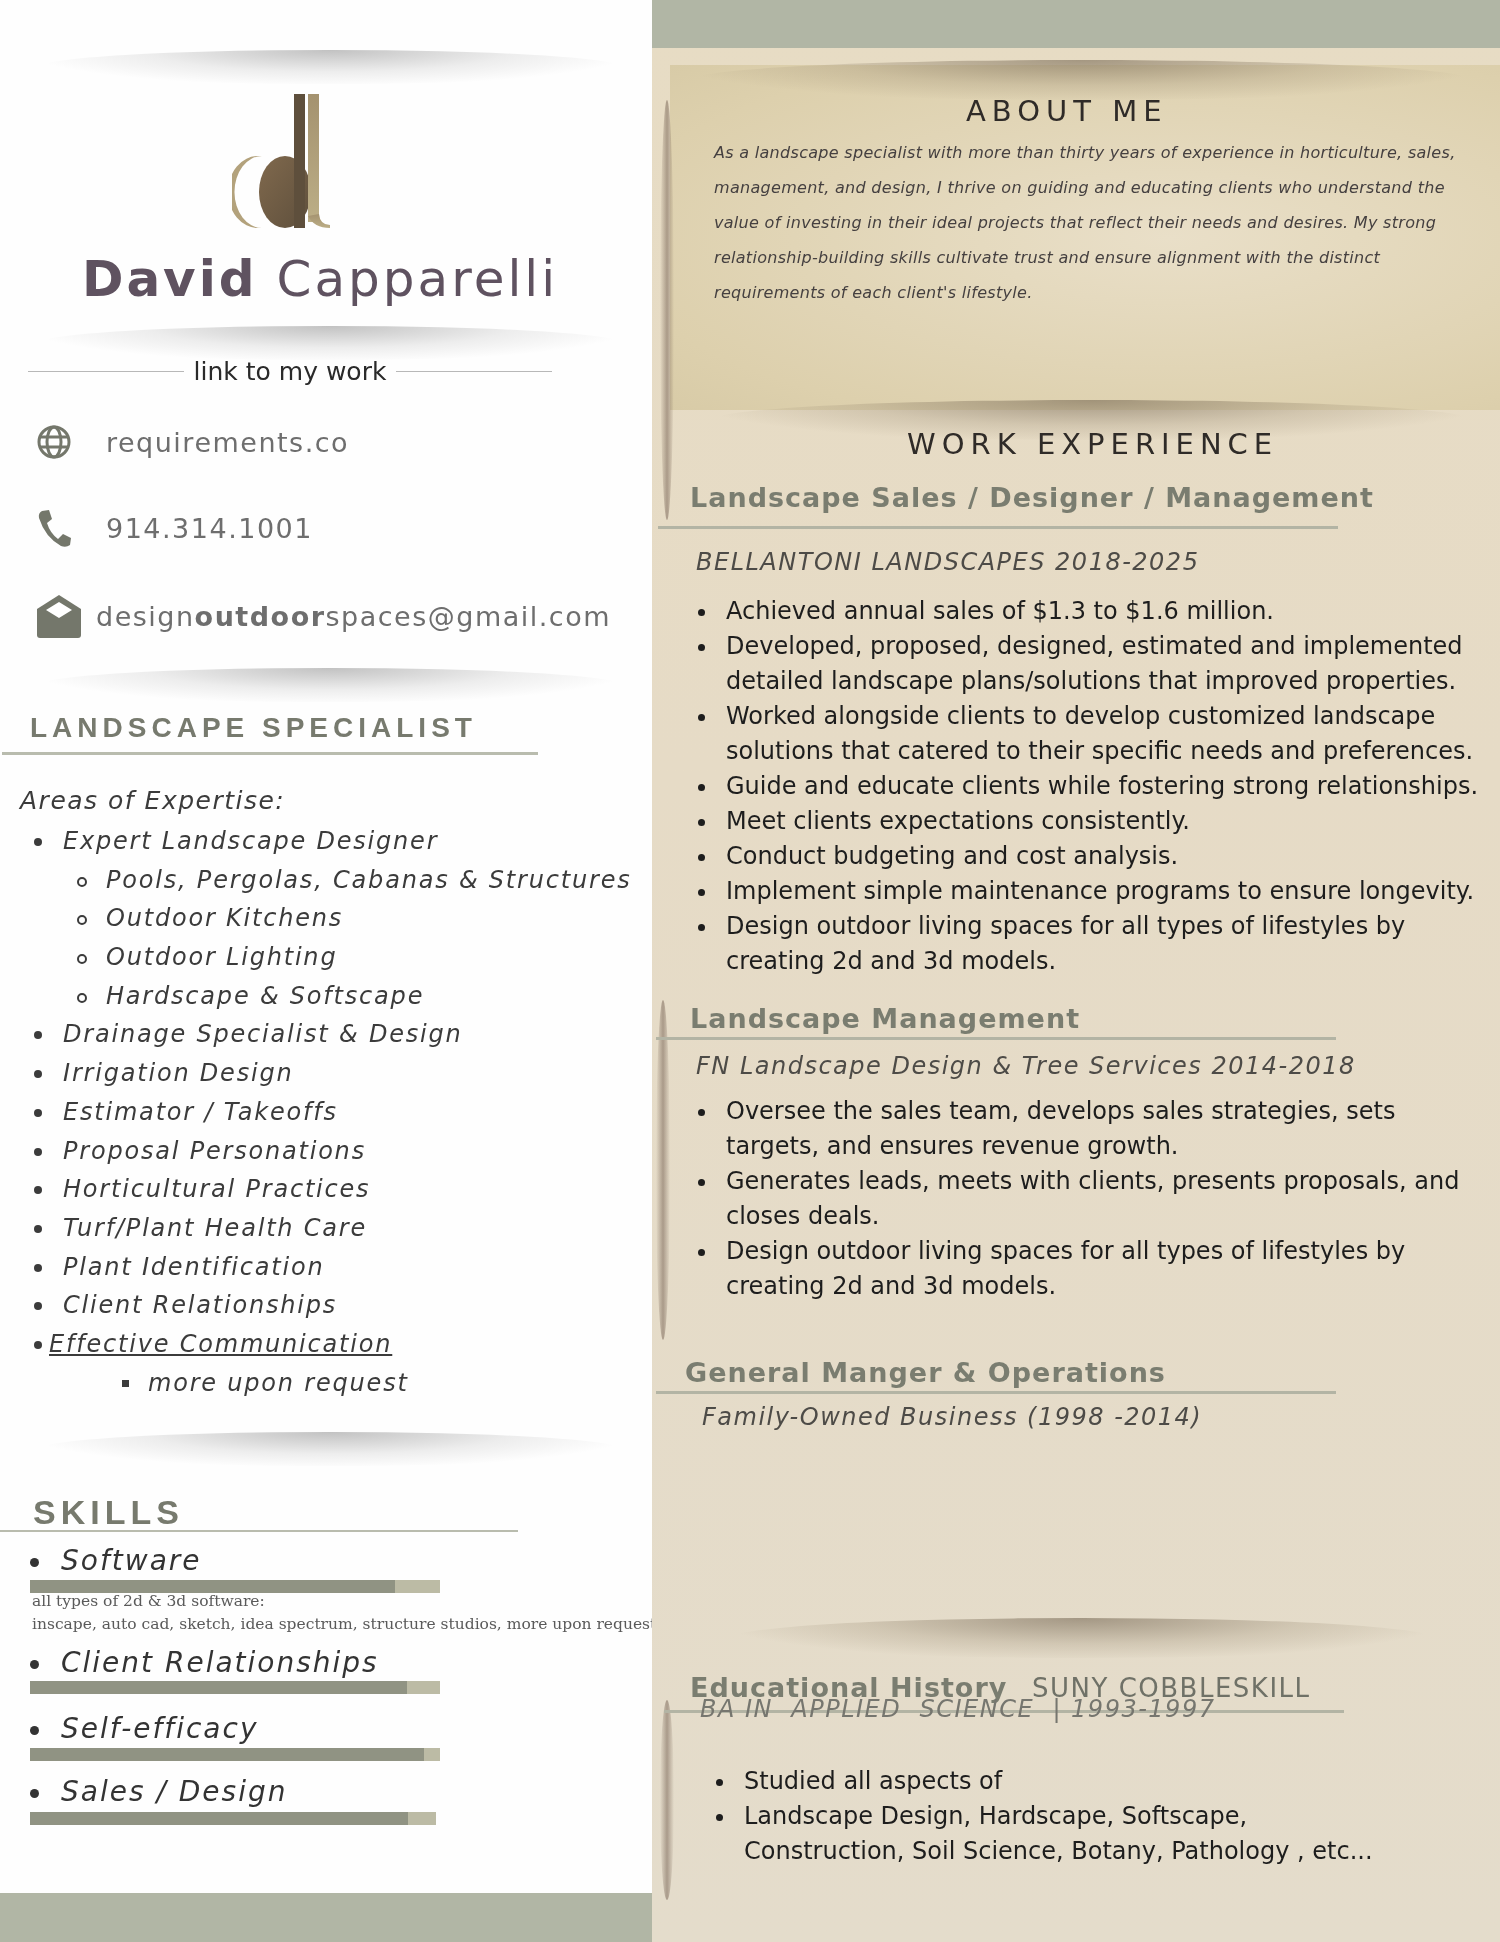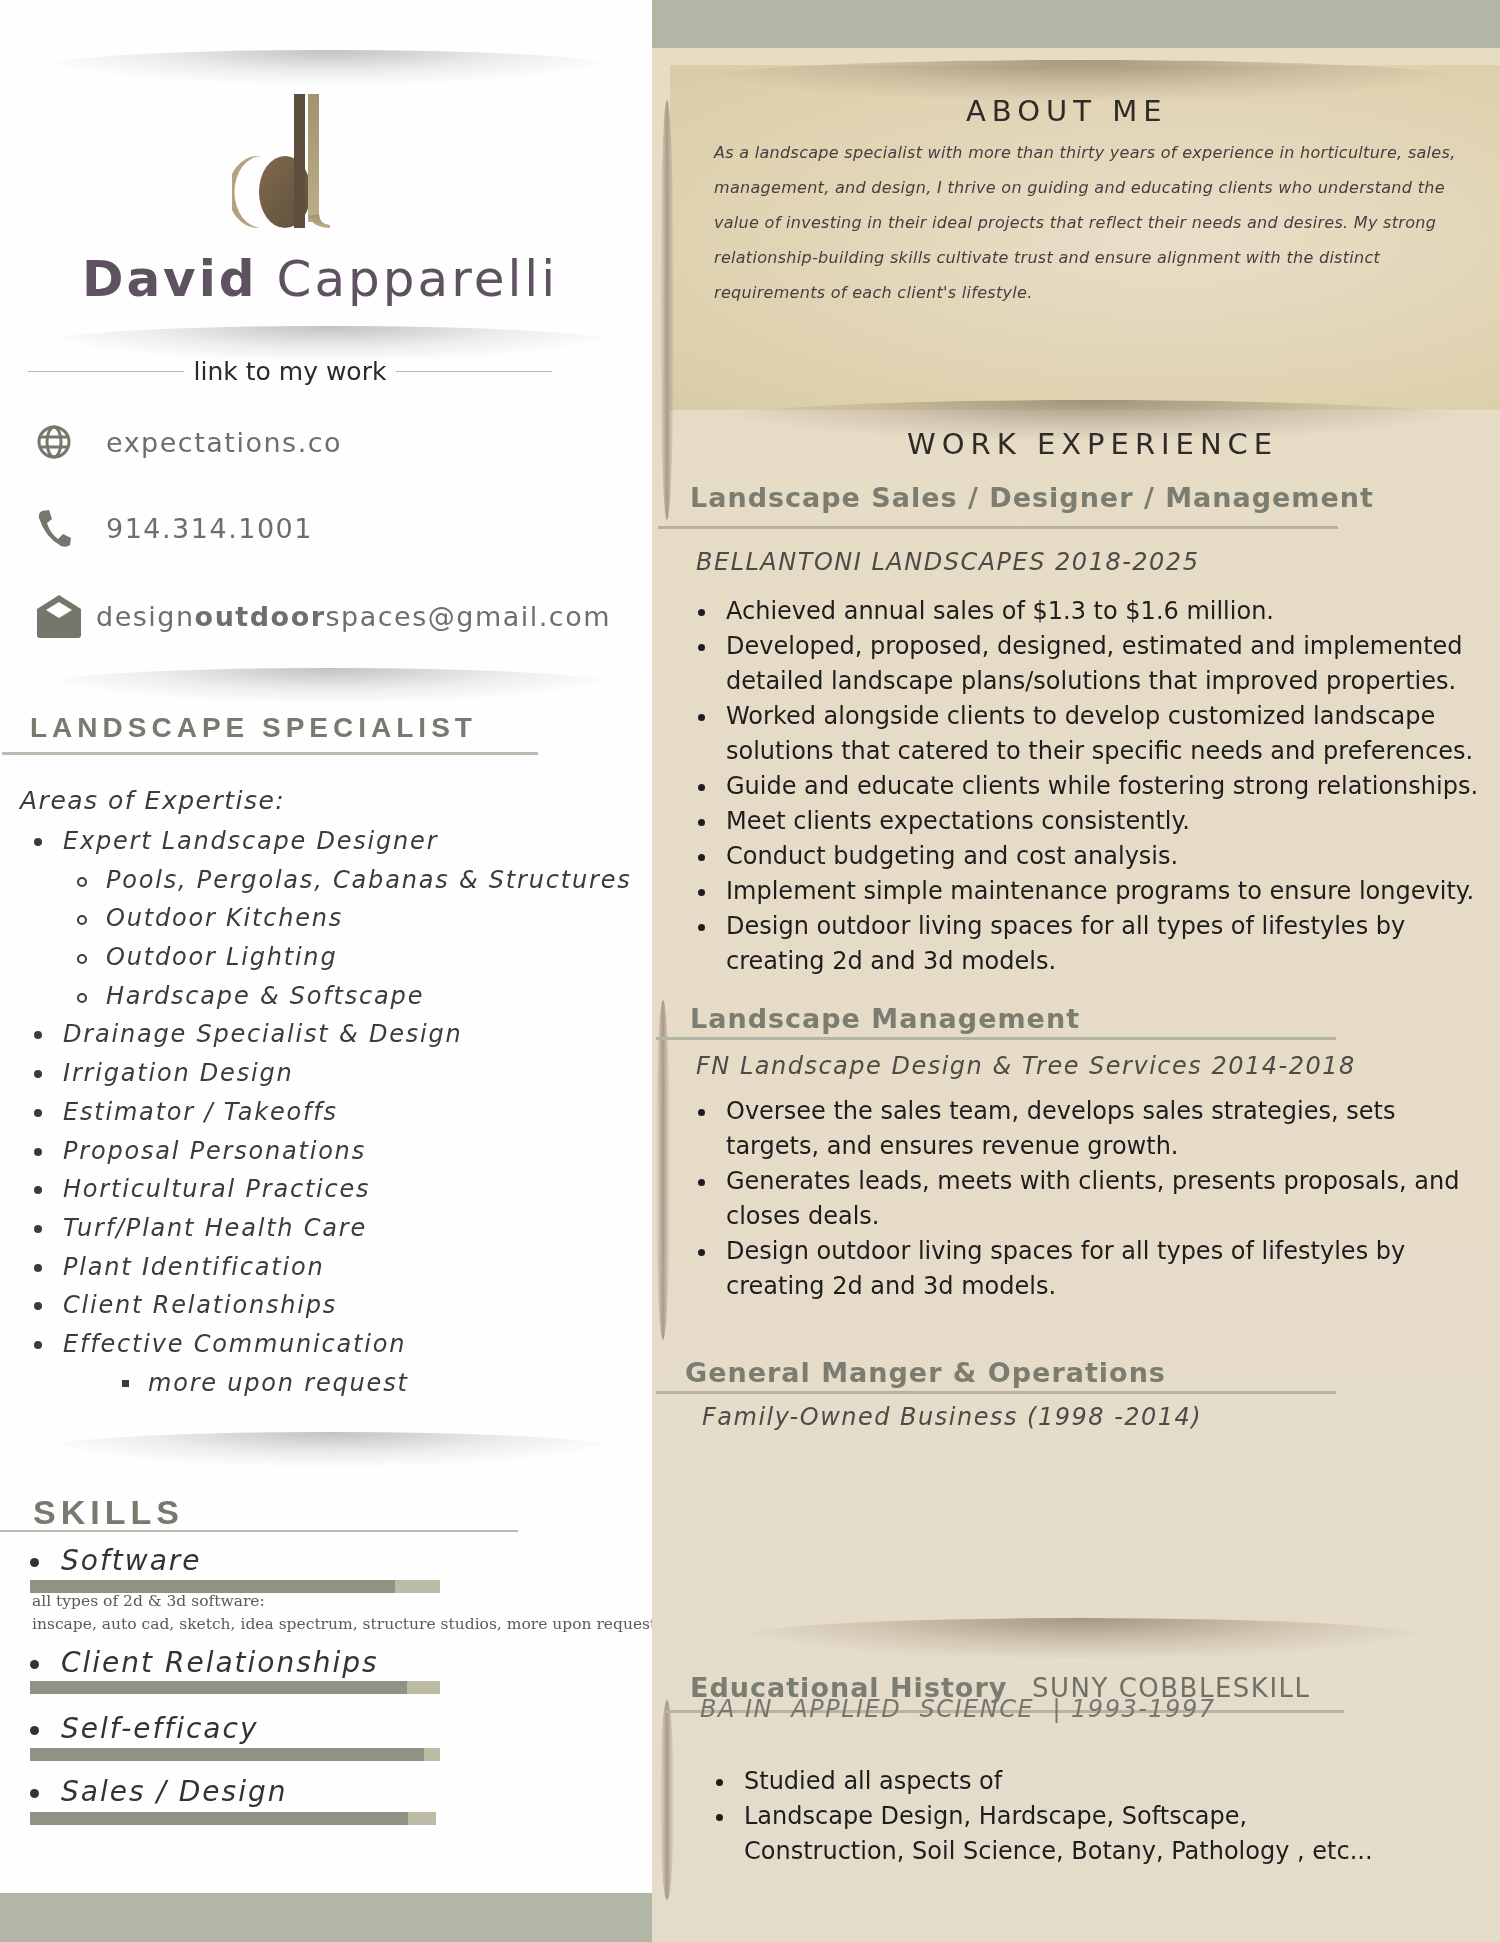--- a/index.html
+++ b/index.html
@@ -89,21 +89,21 @@
     <span class="ic">
       <svg width="36" height="36" viewBox="0 0 36 36">
           <g fill="none" stroke="#74776b" stroke-width="3">
             <circle cx="18" cy="18" r="15"></circle>
             <ellipse cx="18" cy="18" rx="7" ry="15"></ellipse>
             <line x1="3" y1="13" x2="33" y2="13"></line>
             <line x1="3" y1="23" x2="33" y2="23"></line>
           </g>
         </svg>
     </span>
-    <span class="val">expectations.co</span>
+    <span class="val">requirements.co</span>
   </div>
 
   <div class="contact" style="top:506px;">
     <span class="ic">
       <svg width="36" height="40" viewBox="0 0 36 40">
           <path d="M6 3 L13 2 L16 11 L11 15 Q14 25 22 31 L27 26 L35 30 L34 37 Q30 40 25 38 Q9 29 3 10 Q2 5 6 3 Z" fill="#74776b"></path>
         </svg>
     </span>
     <span class="val">914.314.1001</span>
   </div>
@@ -173,21 +173,21 @@
       <div class="exp-item">
         <span class="bul" style="left: 34px;"></span>
         <span style="position: absolute; left: 63px;">Plant Identification</span>
       </div>
       <div class="exp-item">
         <span class="bul" style="left: 34px;"></span>
         <span style="position: absolute; left: 63px;">Client Relationships</span>
       </div>
       <div class="exp-item">
         <span class="bul" style="left: 34px;"></span>
-        <span style="position: absolute; left: 63px;">Effective Communication</span>
+        <span style="position: absolute; left: 49px; text-decoration: underline;">Effective Communication</span>
       </div>
       <div class="exp-item">
         <span class="bul square" style="left: 122px;"></span>
         <span style="position: absolute; left: 148px;">more upon request</span>
       </div>
     </div>
 
   <div class="shadow-bar" style="left:40px; top:1432px; width:580px;"></div>
 
   <div class="section-h" style="left:33px; top:1493px; font-size:34px;">SKILLS</div>

